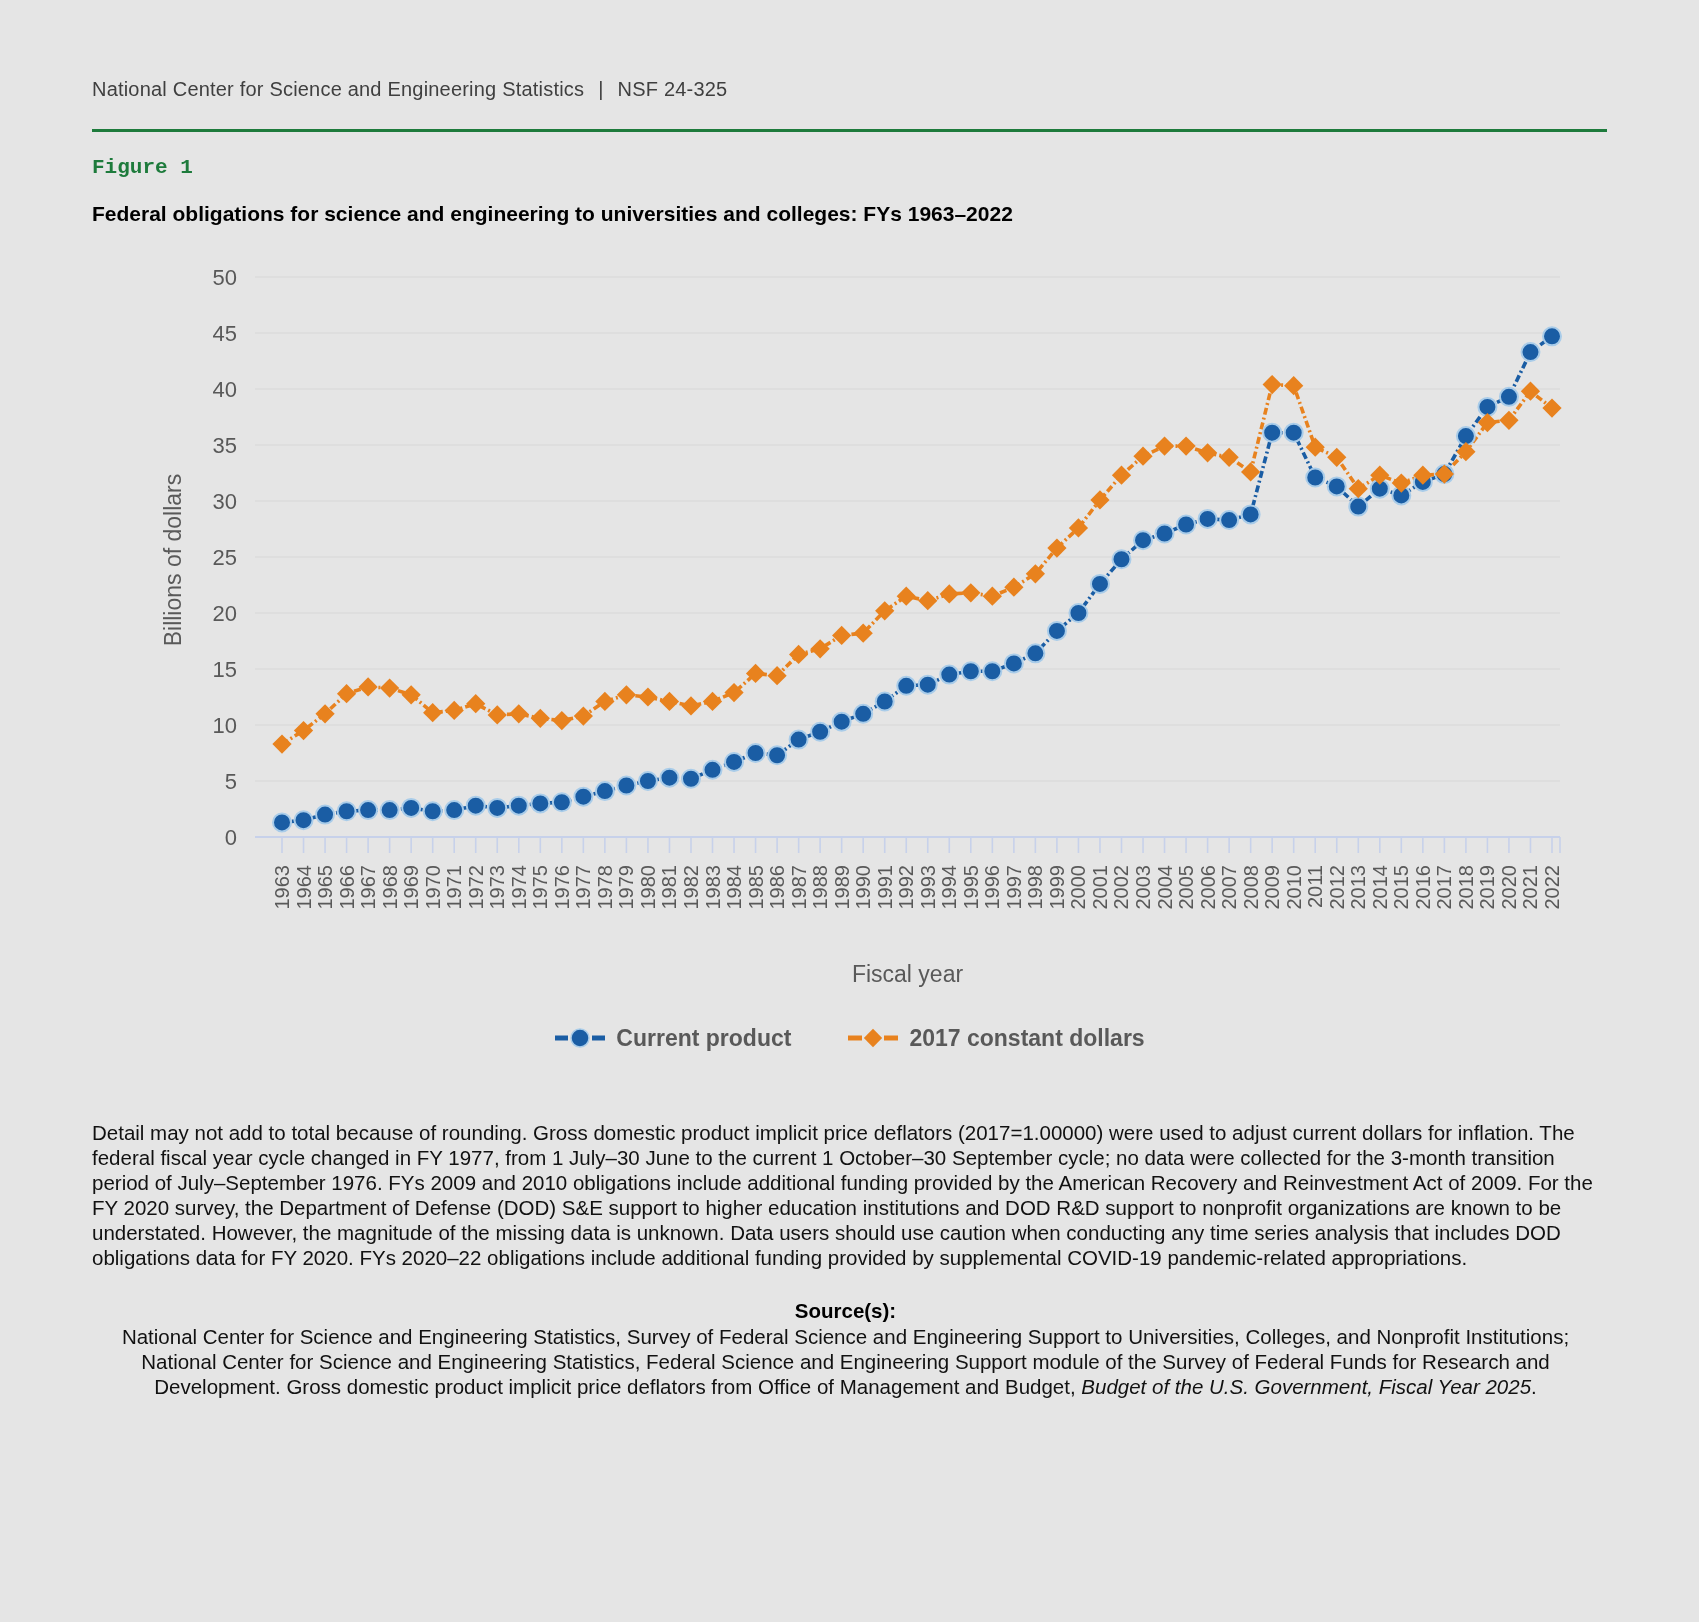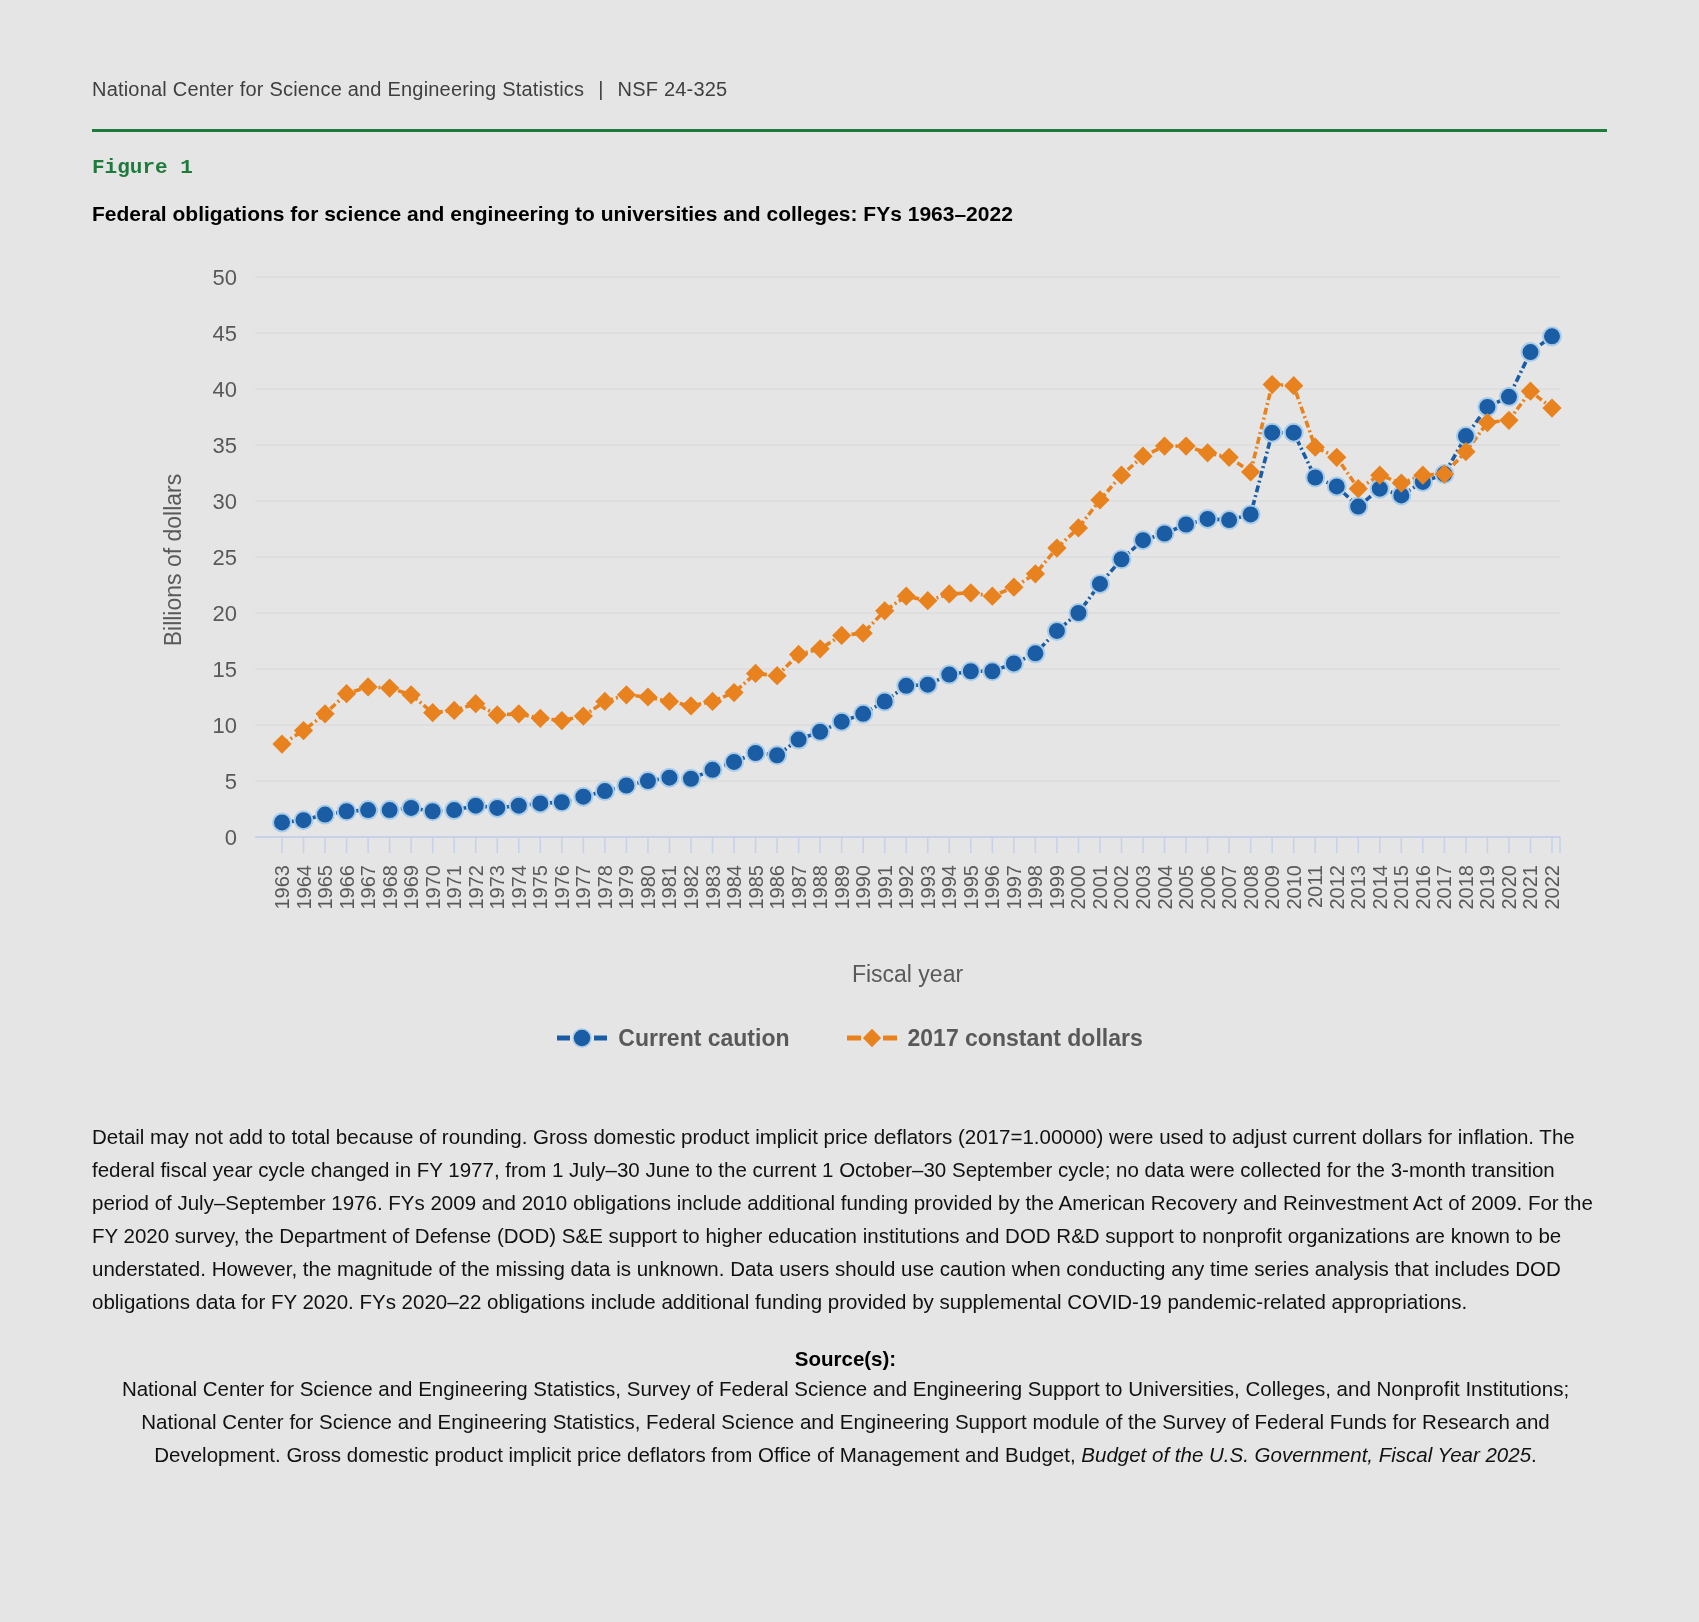--- a/index.html
+++ b/index.html
@@ -25,21 +25,21 @@
   svg text{font-family:"Liberation Sans","DejaVu Sans",sans-serif;}
   .legend-row{
     display:flex;justify-content:center;align-items:center;gap:56px;
     margin-top:6px;height:36px;
   }
   .legend-item{display:flex;align-items:center;gap:10px;}
   .legend-label{font-size:23px;font-weight:bold;color:#595959;}
   .notes{margin:64px 92px 0 92px;max-width:1507px;}
   .notes-heading,.sources-heading{font-size:20.5px;font-weight:bold;color:#000;}
   .notes-body,.sources-body{
-    font-size:20.5px;line-height:33px;color:#111;margin-top:1px;
+    font-size:20.5px;line-height:25px;color:#111;margin-top:1px;
   }
   .sources{margin:29px 92px 0 92px;max-width:1507px;text-align:center;}
   .src-italic{font-style:italic;}
 </style>
 </head>
 <body>
 
 <div class="page">
 
   <div class="header-line">
@@ -324,21 +324,21 @@
       </svg>
   </div>
 
   <div class="legend-row">
     <div class="legend-item">
       <svg width="52" height="22">
         <line x1="1" y1="11" x2="14" y2="11" stroke="#1A5DA4" stroke-width="5"></line>
         <line x1="38" y1="11" x2="51" y2="11" stroke="#1A5DA4" stroke-width="5"></line>
         <circle cx="26" cy="11" r="9" fill="#1A5DA4" stroke="#A9CCE9" stroke-width="1.5"></circle>
       </svg>
-      <span class="legend-label">Current caution</span>
+      <span class="legend-label">Current product</span>
     </div>
     <div class="legend-item">
       <svg width="52" height="22">
         <line x1="1" y1="11" x2="15" y2="11" stroke="#E8821E" stroke-width="5"></line>
         <line x1="37" y1="11" x2="51" y2="11" stroke="#E8821E" stroke-width="5"></line>
         <rect x="19.5" y="4.5" width="13" height="13" fill="#E8821E" transform="rotate(45 26 11)"></rect>
       </svg>
       <span class="legend-label">2017 constant dollars</span>
     </div>
   </div>

